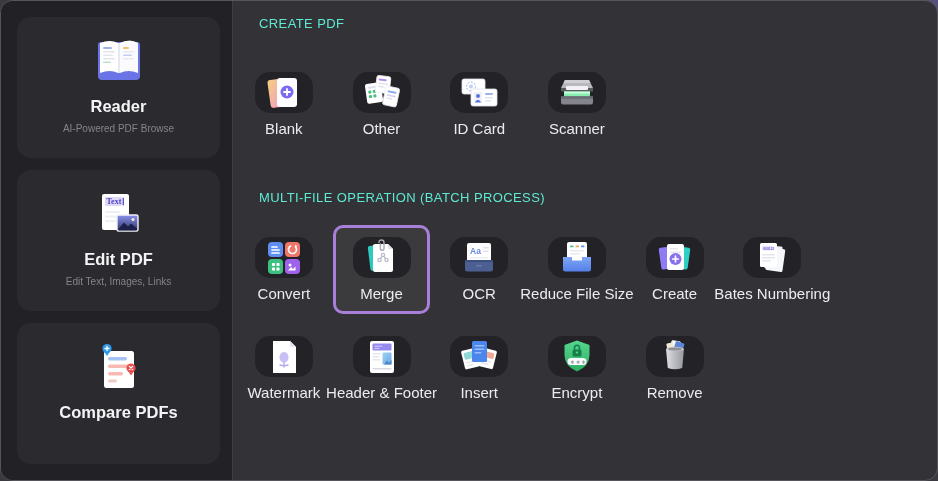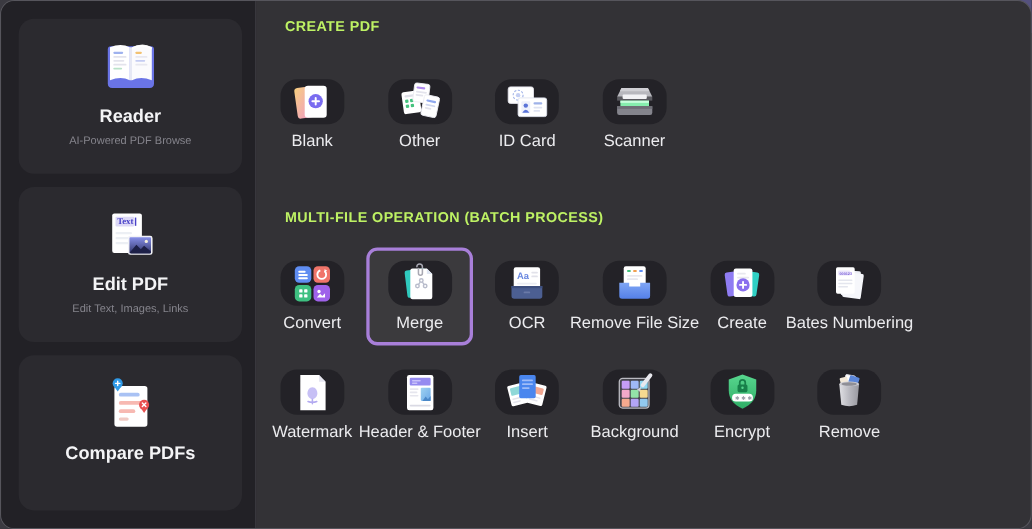--- a/index.html
+++ b/index.html
@@ -21,21 +21,21 @@
   .card{
     background:#2b2a2f;border-radius:14px;height:141px;margin-bottom:12px;
     display:flex;flex-direction:column;align-items:center;box-sizing:border-box;
     padding-top:18px;cursor:pointer;
   }
   .cicon{height:56px;display:flex;align-items:center;justify-content:center;}
   .ctitle{color:#f4f4f6;font-size:16.5px;font-weight:bold;margin-top:6px;line-height:19px;}
   .csub{color:#85848c;font-size:10px;margin-top:6px;line-height:13px;}
   
   .main{flex:1;box-sizing:border-box;padding:15px 0 0 2px;}
-  .sec-header{color:#bef264;font-size:13px;font-weight:bold;letter-spacing:.4px;margin-left:24px;line-height:16px;}
+  .sec-header{color:#5eead4;font-size:13px;font-weight:normal;letter-spacing:.4px;margin-left:24px;line-height:16px;}
   .sec2 .sec-header{margin-top:41px;}
   .grid{display:flex;}
   .g1{margin-top:28px;}
   .g2{margin-top:19px;}
   .g3{margin-top:10px;}
   .cell{
     width:97.7px;flex:none;display:flex;flex-direction:column;align-items:center;
     box-sizing:border-box;padding:9px 0 10px;border:3px solid transparent;border-radius:10px;
     cursor:pointer;
   }
@@ -290,21 +290,21 @@
                 </defs>
               <rect x="10" y="4" width="20" height="19" rx="2" fill="#ffffff"></rect>
               <rect x="13" y="7.5" width="3.5" height="1.8" rx="0.9" fill="#45c27e"></rect>
               <rect x="18.5" y="7.5" width="3.5" height="1.8" rx="0.9" fill="#f0a050"></rect>
               <rect x="24" y="7.5" width="3.5" height="1.8" rx="0.9" fill="#5f8df2"></rect>
               <rect x="13" y="12" width="14" height="1.6" rx="0.8" fill="#e8e8ee"></rect>
               <rect x="13" y="15" width="10" height="1.6" rx="0.8" fill="#e8e8ee"></rect>
               <path d="M6 19 h9 v3.5 h10 V19 h9 v12 q0 2.5 -2.5 2.5 h-23 Q6 33.5 6 31 Z" fill="url(#gTray)"></path>
             </svg>
           </div>
-          <div class="tlabel">Remove File Size</div>
+          <div class="tlabel">Reduce File Size</div>
         </div>
 
 
         <div class="cell">
           <div class="tile">
             <svg viewBox="0 0 40 40" width="40" height="40">
               <rect x="5" y="9" width="14" height="22" rx="2" fill="#8f7cf2" transform="rotate(-8 12 20)"></rect>
               <rect x="22" y="9" width="12" height="22" rx="2" fill="#2fd0c4" transform="rotate(8 28 20)"></rect>
               <rect x="12" y="6" width="17" height="26" rx="2" fill="#ffffff"></rect>
               <rect x="15" y="10" width="8" height="1.6" rx="0.8" fill="#e8e8ee"></rect>
@@ -389,43 +389,20 @@
               </g>
               <rect x="13" y="4" width="15" height="21" rx="1.5" fill="#4a86ee"></rect>
               <rect x="15.5" y="8" width="10" height="1.6" rx="0.8" fill="#9fbcf8"></rect>
               <rect x="15.5" y="11.5" width="10" height="1.6" rx="0.8" fill="#9fbcf8"></rect>
               <rect x="15.5" y="15" width="7" height="1.6" rx="0.8" fill="#9fbcf8"></rect>
             </svg>
           </div>
           <div class="tlabel">Insert</div>
         </div>
 
-        <div class="cell">
-          <div class="tile">
-            <svg viewBox="0 0 40 40" width="40" height="40">
-              <rect x="6" y="7" width="27" height="27" rx="3" fill="#46464e" stroke="#b9b9c0" stroke-width="1.2"></rect>
-              <g>
-                <rect x="8.2" y="9.2" width="7.2" height="7.2" rx="1" fill="#c59df5"></rect>
-                <rect x="16.4" y="9.2" width="7.2" height="7.2" rx="1" fill="#9fb9f7"></rect>
-                <rect x="24.6" y="9.2" width="7.2" height="7.2" rx="1" fill="#8ed7f2"></rect>
-                <rect x="8.2" y="17.4" width="7.2" height="7.2" rx="1" fill="#f2a9c9"></rect>
-                <rect x="16.4" y="17.4" width="7.2" height="7.2" rx="1" fill="#93e3a8"></rect>
-                <rect x="24.6" y="17.4" width="7.2" height="7.2" rx="1" fill="#f5d990"></rect>
-                <rect x="8.2" y="25.6" width="7.2" height="7.2" rx="1" fill="#f5a98f"></rect>
-                <rect x="16.4" y="25.6" width="7.2" height="7.2" rx="1" fill="#b3a5f5"></rect>
-                <rect x="24.6" y="25.6" width="7.2" height="7.2" rx="1" fill="#92c9f0"></rect>
-              </g>
-              <g transform="rotate(38 30 10)">
-                <rect x="28" y="1" width="3.6" height="15" rx="1.8" fill="#e8e8ee"></rect>
-                <path d="M29.8 16 l-1.7 4.5 h3.4 Z" fill="#cfcfd8"></path>
-              </g>
-            </svg>
-          </div>
-          <div class="tlabel">Background</div>
-        </div>
 
         <div class="cell">
           <div class="tile">
             <svg viewBox="0 0 40 40" width="40" height="40">
               <defs>
                   <linearGradient id="gSh" x1="0" y1="0" x2="0" y2="1">
                 <stop offset="0" stop-color="#57d68e"></stop>
                     <stop offset="1" stop-color="#2fae66"></stop>
               </linearGradient>
                 </defs>

